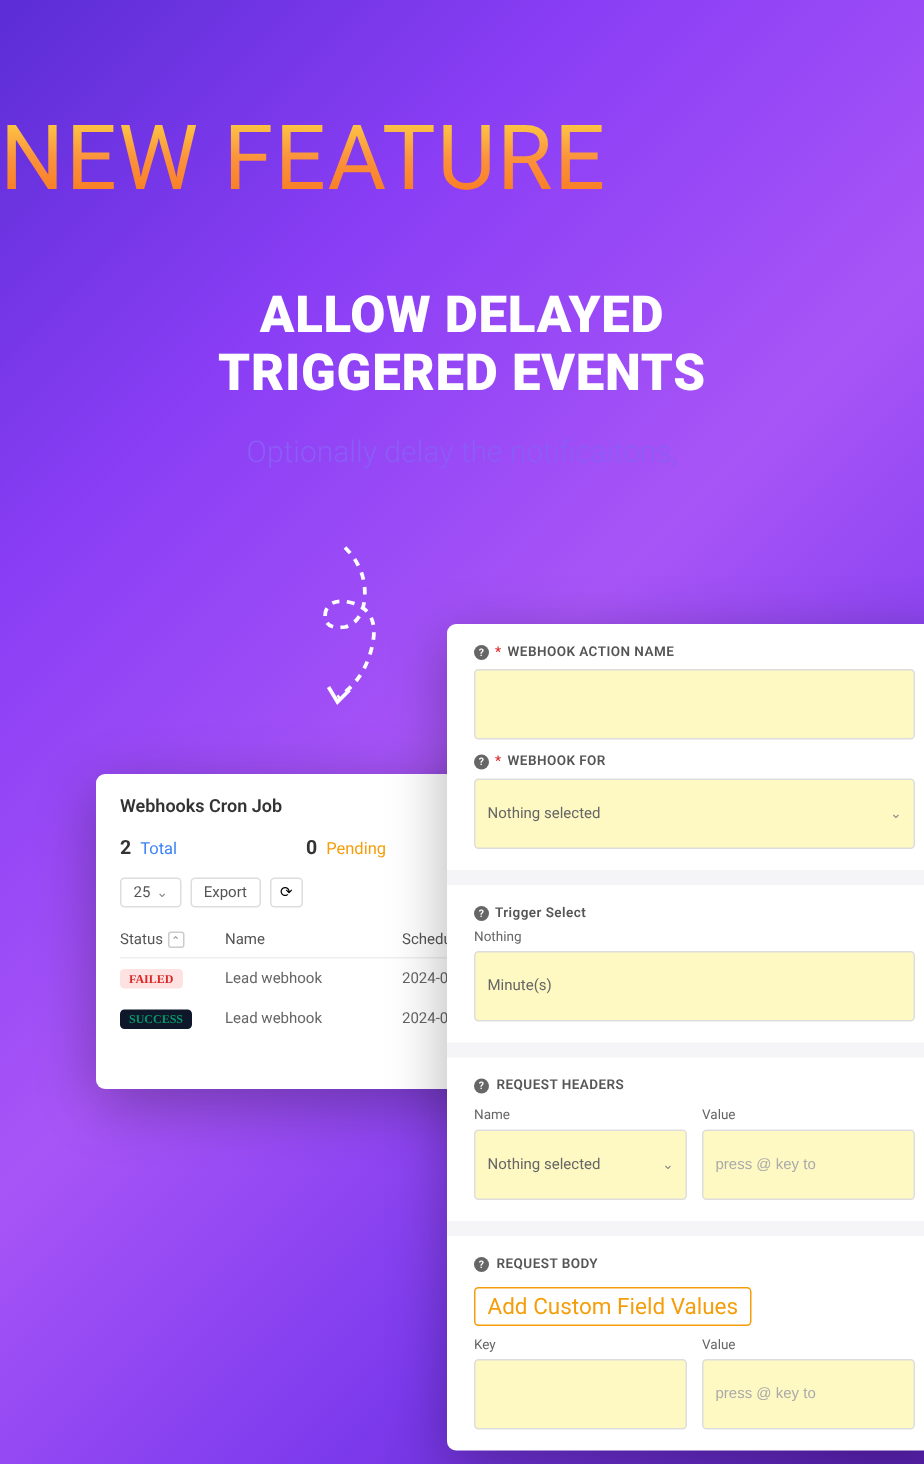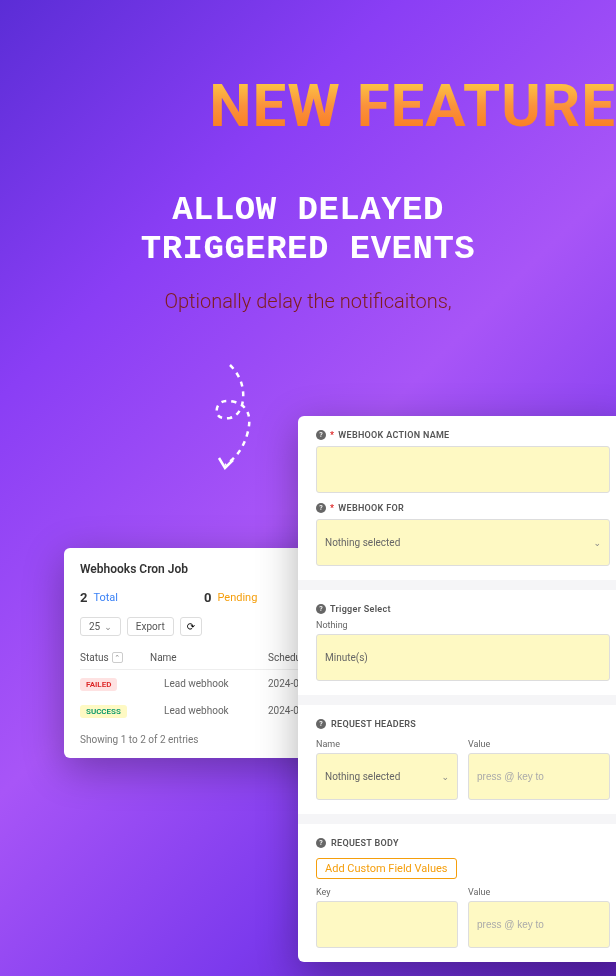--- a/index.html
+++ b/index.html
@@ -6,63 +6,62 @@
 body {
   width: 616px;
   height: 976px;
   font-family: -apple-system, BlinkMacSystemFont, "Segoe UI", Roboto, sans-serif;
   background: linear-gradient(135deg, #5b2dd6 0%, #8a3ef5 25%, #a855f7 50%, #7c3aed 75%, #5b21b6 100%);
   position: relative;
   overflow: hidden;
 }
 .hero-title {
   font-size: 60px;
-  font-weight: 700;
-  text-align: right;
+  font-weight: 400;
+  text-align: left;
   margin-top: 70px;
   letter-spacing: 1px;
   background: linear-gradient(180deg, #fde047 0%, #fb923c 50%, #f97316 100%);
   -webkit-background-clip: text;
   -webkit-text-fill-color: transparent;
   background-clip: text;
 }
 .sub-title {
   font-size: 34px;
   font-weight: 900;
   color: #fff;
   text-align: center;
   margin-top: 50px;
   line-height: 1.15;
   letter-spacing: 0.5px;
-  font-family: Liberation Mono, monospace;
 }
 .description {
   font-size: 20px;
-  color: #7f1d1d;
+  color: #8b5cf6;
   text-align: center;
   margin-top: 18px;
   line-height: 1.4;
   font-weight: 300;
 }
 .arrow {
   position: absolute;
   left: 195px;
   top: 360px;
   width: 90px;
   height: 120px;
 }
 .card {
   position: absolute;
   background: #fff;
   border-radius: 6px;
   box-shadow: 0 10px 40px rgba(0,0,0,0.3);
 }
 .card-cron {
   left: 64px;
-  top: 548px;
+  top: 516px;
   width: 280px;
   height: 210px;
   padding: 14px 16px;
   font-size: 11px;
 }
 .card-cron-title {
   font-weight: 600;
   color: #333;
   font-size: 12px;
   margin-bottom: 14px;
@@ -121,22 +120,22 @@
   color: #666;
   align-items: center;
 }
 .badge {
   font-size: 8px;
   padding: 2px 6px;
   border-radius: 3px;
   font-weight: 600;
 }
 .badge-failed { background: #fee2e2; color: #dc2626; }
-.badge-success { background: #fef9c3; color: #059669; }
-.td-status { width: 84px; }
+.badge-success { background: #0f172a; color: #059669; }
+.td-status { width: 70px; font-family: Liberation Serif, serif; }
 .td-name { flex: 1; }
 .td-sched { width: 60px; }
 .footer-text { font-size: 10px; color: #777; margin-top: 10px; }
 
 .card-form {
   left: 298px;
   top: 416px;
   width: 330px;
   padding: 0;
   font-size: 10px;
@@ -198,21 +197,21 @@
   color: #555;
   margin-bottom: 10px;
   letter-spacing: 0.3px;
 }
 .btn-add {
   display: inline-block;
   border: 1px solid #f59e0b;
   color: #f59e0b;
   border-radius: 3px;
   padding: 3px 8px;
-  font-size: 11px;
+  font-size: 15px;
   margin-bottom: 8px;
 }
 .chevron { font-size: 9px; color: #888; }
 .sort-icon {
   width: 11px;
   height: 11px;
   border: 1px solid #ccc;
   border-radius: 2px;
   display: inline-flex;
   align-items: center;
@@ -271,21 +270,20 @@
   <div class="table-row">
     <div class="td-status"><span class="badge badge-failed">FAILED</span></div>
     <div class="td-name">Lead webhook</div>
     <div class="td-sched">2024-03-2</div>
   </div>
   <div class="table-row">
     <div class="td-status"><span class="badge badge-success">SUCCESS</span></div>
     <div class="td-name">Lead webhook</div>
     <div class="td-sched">2024-03-2</div>
   </div>
-  <div class="footer-text">Showing 1 to 2 of 2 entries</div>
 </div>
 
 <div class="card card-form">
   <div class="form-section form-section-gap">
     <div class="label-row">
       <span class="help-icon">?</span>
       <span class="req">*</span>
       <span>WEBHOOK ACTION NAME</span>
     </div>
     <input class="input" style="">

